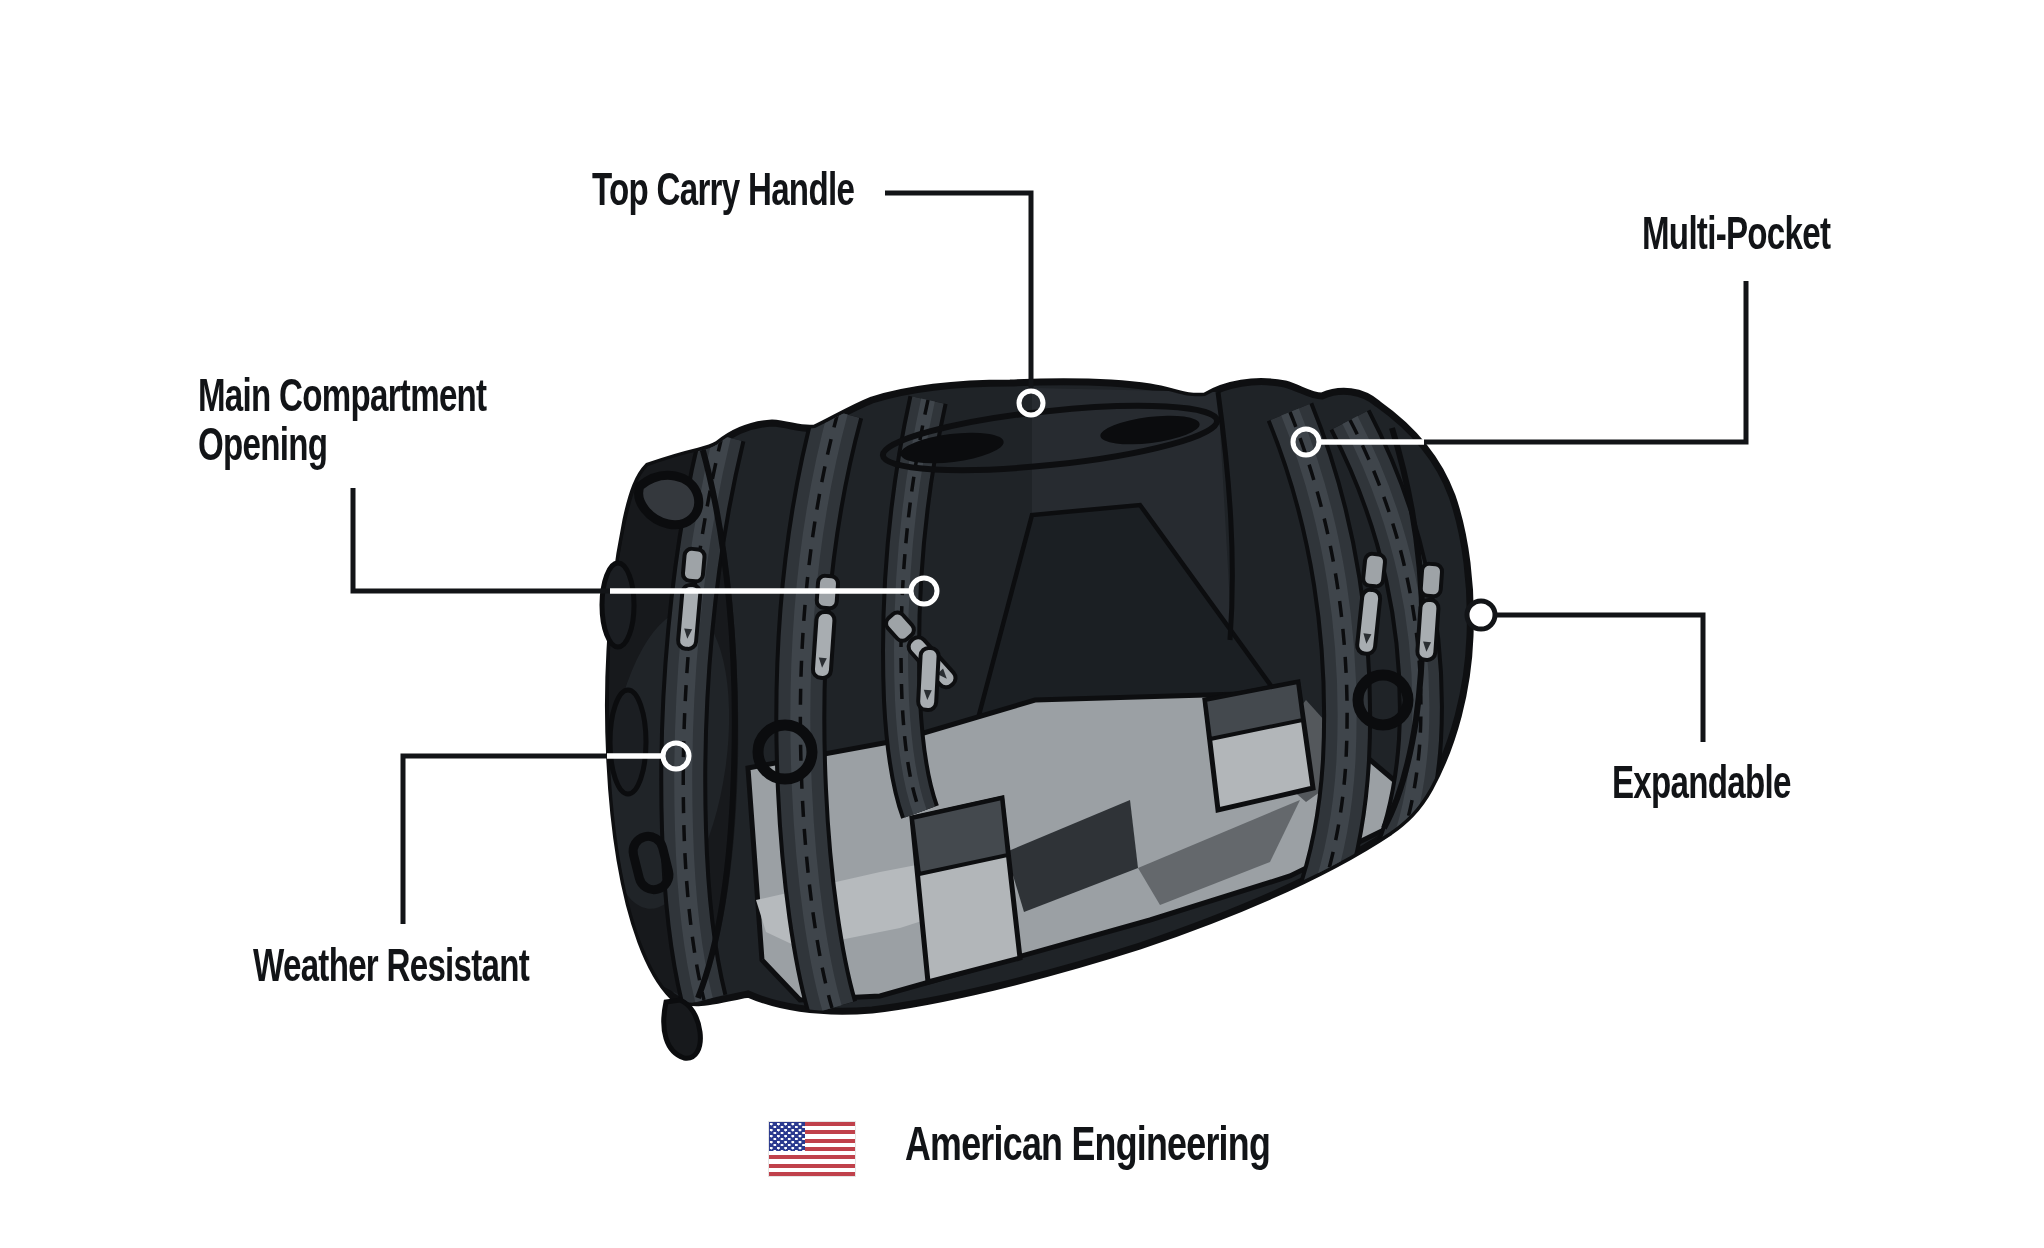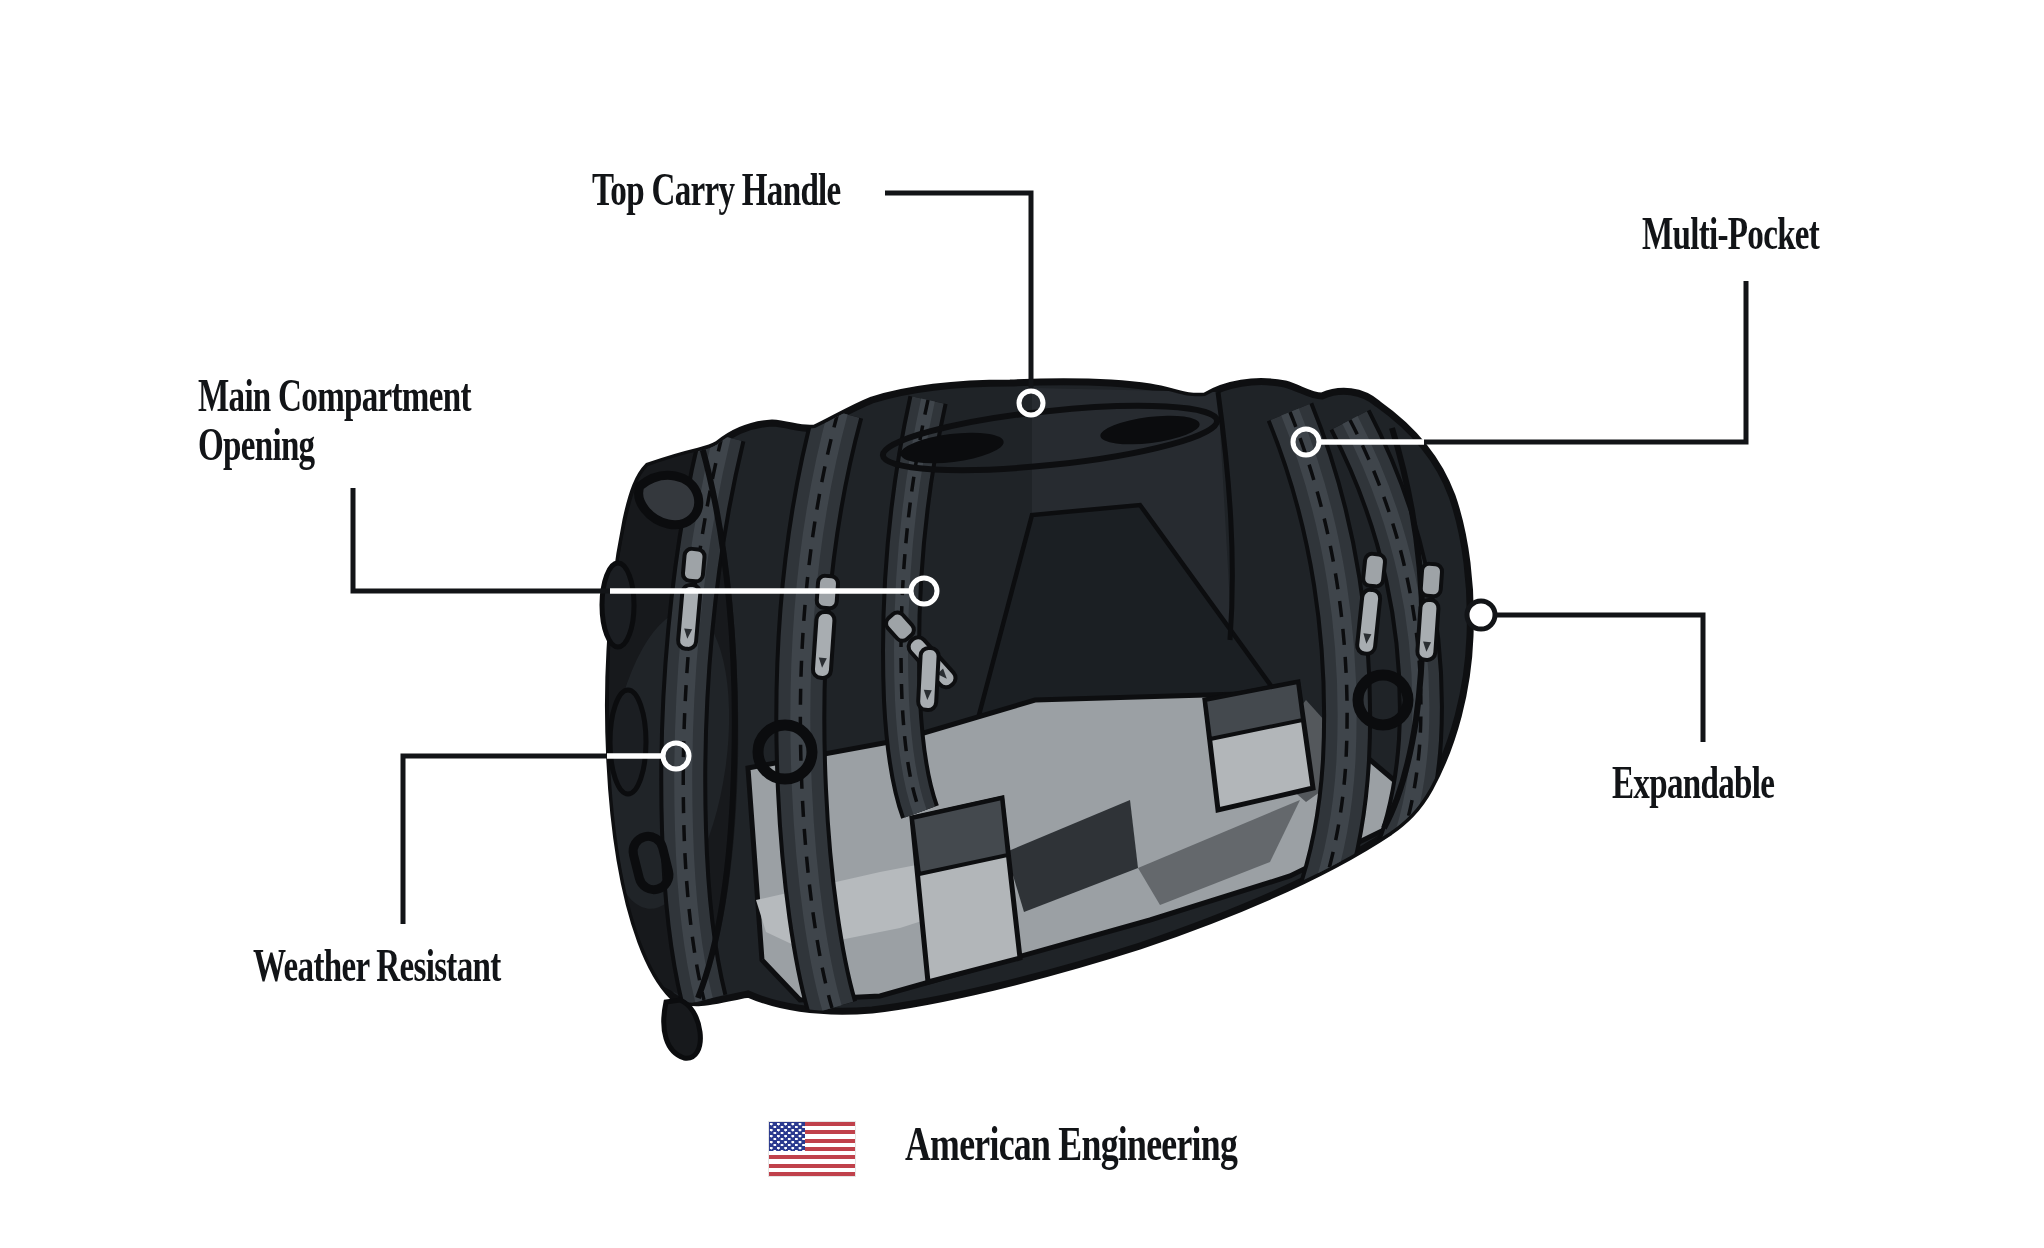--- a/index.html
+++ b/index.html
@@ -1,17 +1,17 @@
 <!DOCTYPE html>
 <html><head>
 <meta charset="utf-8">
 <style>
   html,body{margin:0;padding:0;background:#ffffff;}
   #stage{position:relative;width:1832px;height:1248px;background:#ffffff;overflow:hidden;
-         font-family:Liberation Serif, serif;}
+         font-family:Liberation Sans, sans-serif;}
   #diagram-svg{position:absolute;left:0;top:0;}
   .label{position:absolute;font-weight:700;font-size:46px;line-height:1.065;color:#121417;
          letter-spacing:-1px;white-space:nowrap;transform:scaleX(0.72);transform-origin:0 0;}
   .footer-label{position:absolute;font-weight:700;font-size:49px;color:#121417;
          letter-spacing:-1px;white-space:nowrap;transform:scaleX(0.73);transform-origin:0 0;}
   .flag{position:absolute;left:769px;top:1122px;width:86px;height:54px;
         background:repeating-linear-gradient(180deg,#c0414b 0 4.16px,#ffffff 4.16px 8.31px);
         box-shadow:0 0 0 1px rgba(0,0,0,0.10);}
   .flag .canton{position:absolute;left:0;top:0;width:36px;height:29px;background:#2b3a8f;
         background-image:radial-gradient(circle at 2.2px 2.2px,#ffffff 1.15px,rgba(255,255,255,0) 1.5px),

